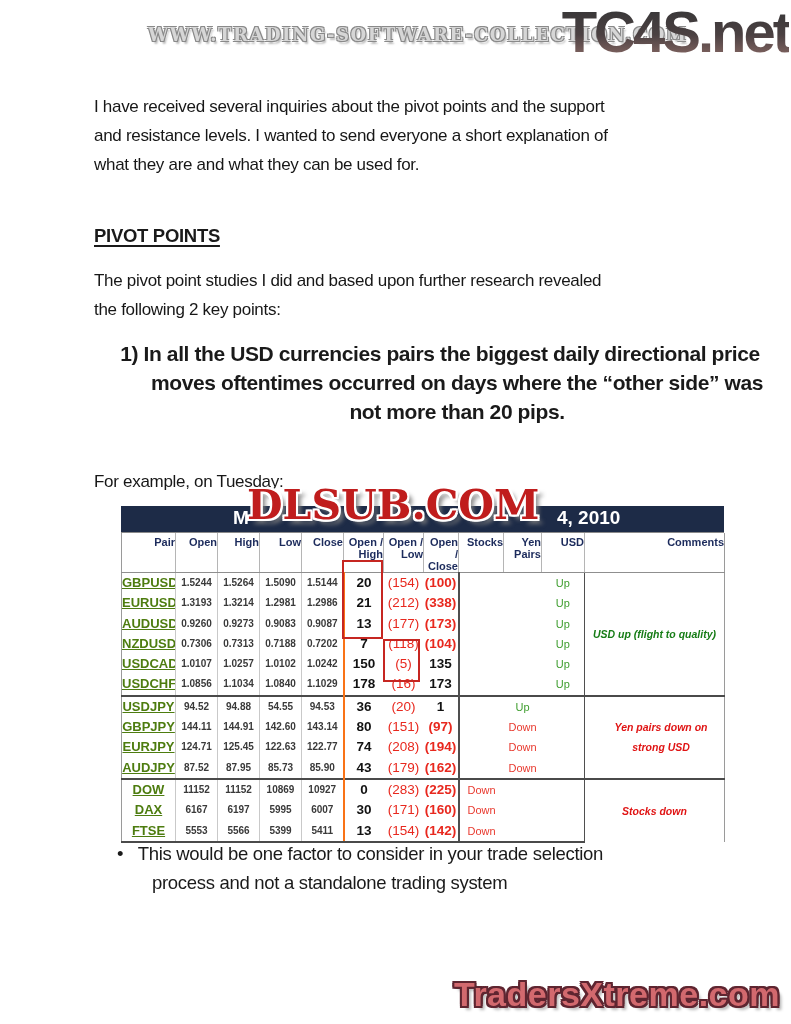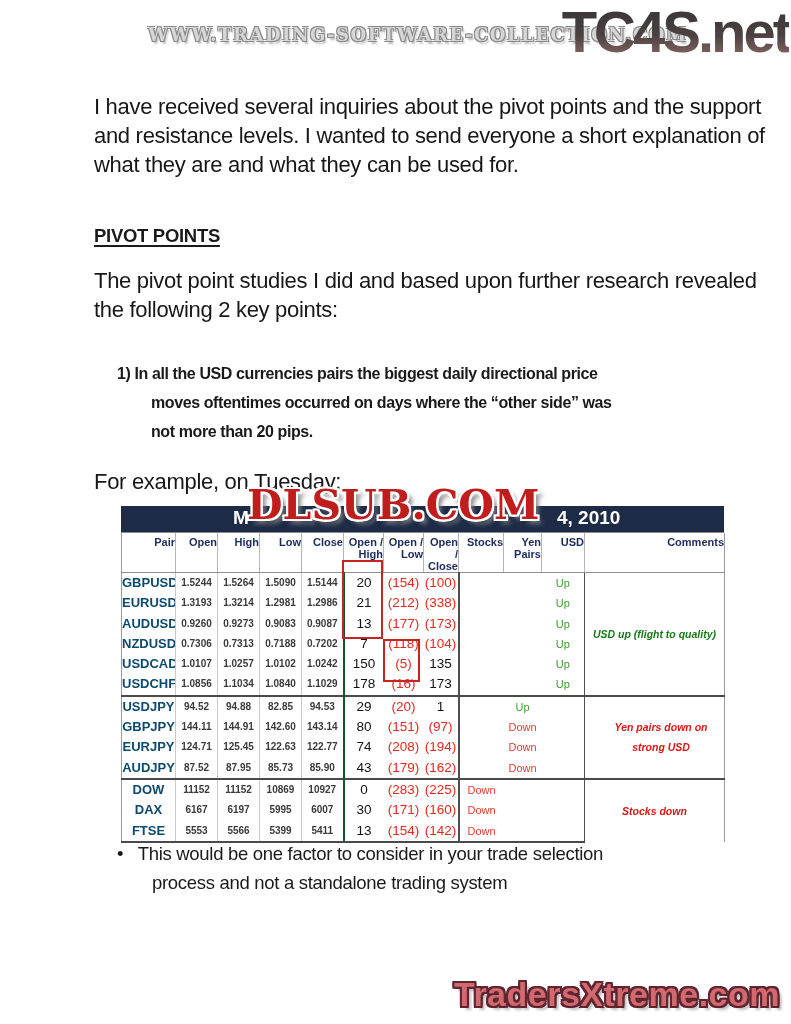--- a/index.html
+++ b/index.html
@@ -26,34 +26,34 @@
     position:absolute; right:2px; top:-2px;
     font-size:58px; font-weight:900; letter-spacing:-3px;
     background:linear-gradient(180deg,#3a3839 20%,#4b4142 55%,#8f6d69 95%);
     -webkit-background-clip:text; background-clip:text; color:transparent;
     white-space:nowrap;
   }
 
   
   .doc-text {
     position:absolute; left:94px;
-    font-size:22px; line-height:29px; letter-spacing:-0.3px;
+    font-size:17px; line-height:29px; letter-spacing:-0.3px;
     white-space:pre-line; color:#171717;
   }
   .p1 { top:92px; }
   .heading {
     position:absolute; left:94px; top:225px;
     font-size:18.5px; font-weight:bold; letter-spacing:-0.3px;
     text-decoration:underline; text-decoration-thickness:2px; text-underline-offset:3px;
   }
   .p2 { top:266px; }
   .key-point {
-    position:absolute; left:94px; top:359px;
-    font-size:16px; font-weight:bold; line-height:29px; letter-spacing:-0.4px;
-    white-space:pre-line; padding-left:57px; text-indent:-34px;
+    position:absolute; left:94px; top:339px;
+    font-size:21px; font-weight:bold; line-height:29px; letter-spacing:-0.4px;
+    white-space:pre-line; padding-left:57px; text-indent:-34px;text-align:center;
   }
   .example { top:467px; }
   .bullet-item {
     position:absolute; left:94px; top:839px;
     font-size:18.5px; line-height:29px; letter-spacing:-0.3px;
     white-space:pre-line; padding-left:58px; text-indent:-35px;
   }
 
   
   .watermark {
@@ -92,27 +92,28 @@
     border-right:1px solid #b5b5b5; border-bottom:1px solid #8f8f8f;
   }
   table.data thead th:last-child { border-right:none;padding-left:9px; }
 
   table.data tbody td {
     height:20.3px; line-height:20.3px; padding:0;
     text-align:center; vertical-align:middle; overflow:hidden;
   }
   td.c-pair {
     text-align:left; padding-left:7px;
-    font-size:13px; font-weight:600; color:#0c4a6e;
+    font-size:13px; font-weight:600; color:#4d7c0f;
     border-right:1px solid #c9c9c9;
+    text-decoration:underline;
   }
   td.num { font-size:10px; font-weight:bold; color:#3a3a3a; }
   td.c-open, td.c-high, td.c-low { border-right:1px solid #c9c9c9; }
-  td.c-close { border-right:2px solid #14532d; }
-  td.big { font-size:13.5px; font-weight:normal; color:#121212; }
+  td.c-close { border-right:2px solid #f97316; }
+  td.big { font-size:13.5px; font-weight:bold; color:#121212; }
   td.c-ol { font-weight:normal; }
   td.c-oc { border-right:2px solid #4f4f4f; }
   td.red { color:#e8281e; }
   td.dir { font-size:11px; }
   td.dir.up   { color:#3f9e2f; }
   td.dir.down { color:#e8392e; }
   td.c-usd { border-right:1px solid #4f4f4f; }
   td.comments {
     font-size:10.5px; font-weight:bold; font-style:italic;
     line-height:13px; white-space:pre-line;
@@ -272,23 +273,23 @@
           <td class="big c-ol red">(16)</td>
           <td class="big c-oc">173</td>
           <td class="dir c-stocks"></td>
           <td class="dir c-yen"></td>
           <td class="dir c-usd up">Up</td>
         </tr>
         <tr class="group-start">
           <td class="c-pair">USDJPY</td>
           <td class="num c-open">94.52</td>
           <td class="num c-high">94.88</td>
-          <td class="num c-low">82.85</td>
+          <td class="num c-low">54.55</td>
           <td class="num c-close">94.53</td>
-          <td class="big c-oh">29</td>
+          <td class="big c-oh">36</td>
           <td class="big c-ol red">(20)</td>
           <td class="big c-oc">1</td>
           <td class="dir c-stocks"></td>
           <td class="dir c-yen up">Up</td>
           <td class="dir c-usd"></td>
           <td class="comments" rowspan="4" style="color: rgb(224, 20, 20); padding-left: 13px;">Yen pairs down on
 strong USD</td>
         </tr>
         <tr>
           <td class="c-pair">GBPJPY</td>

